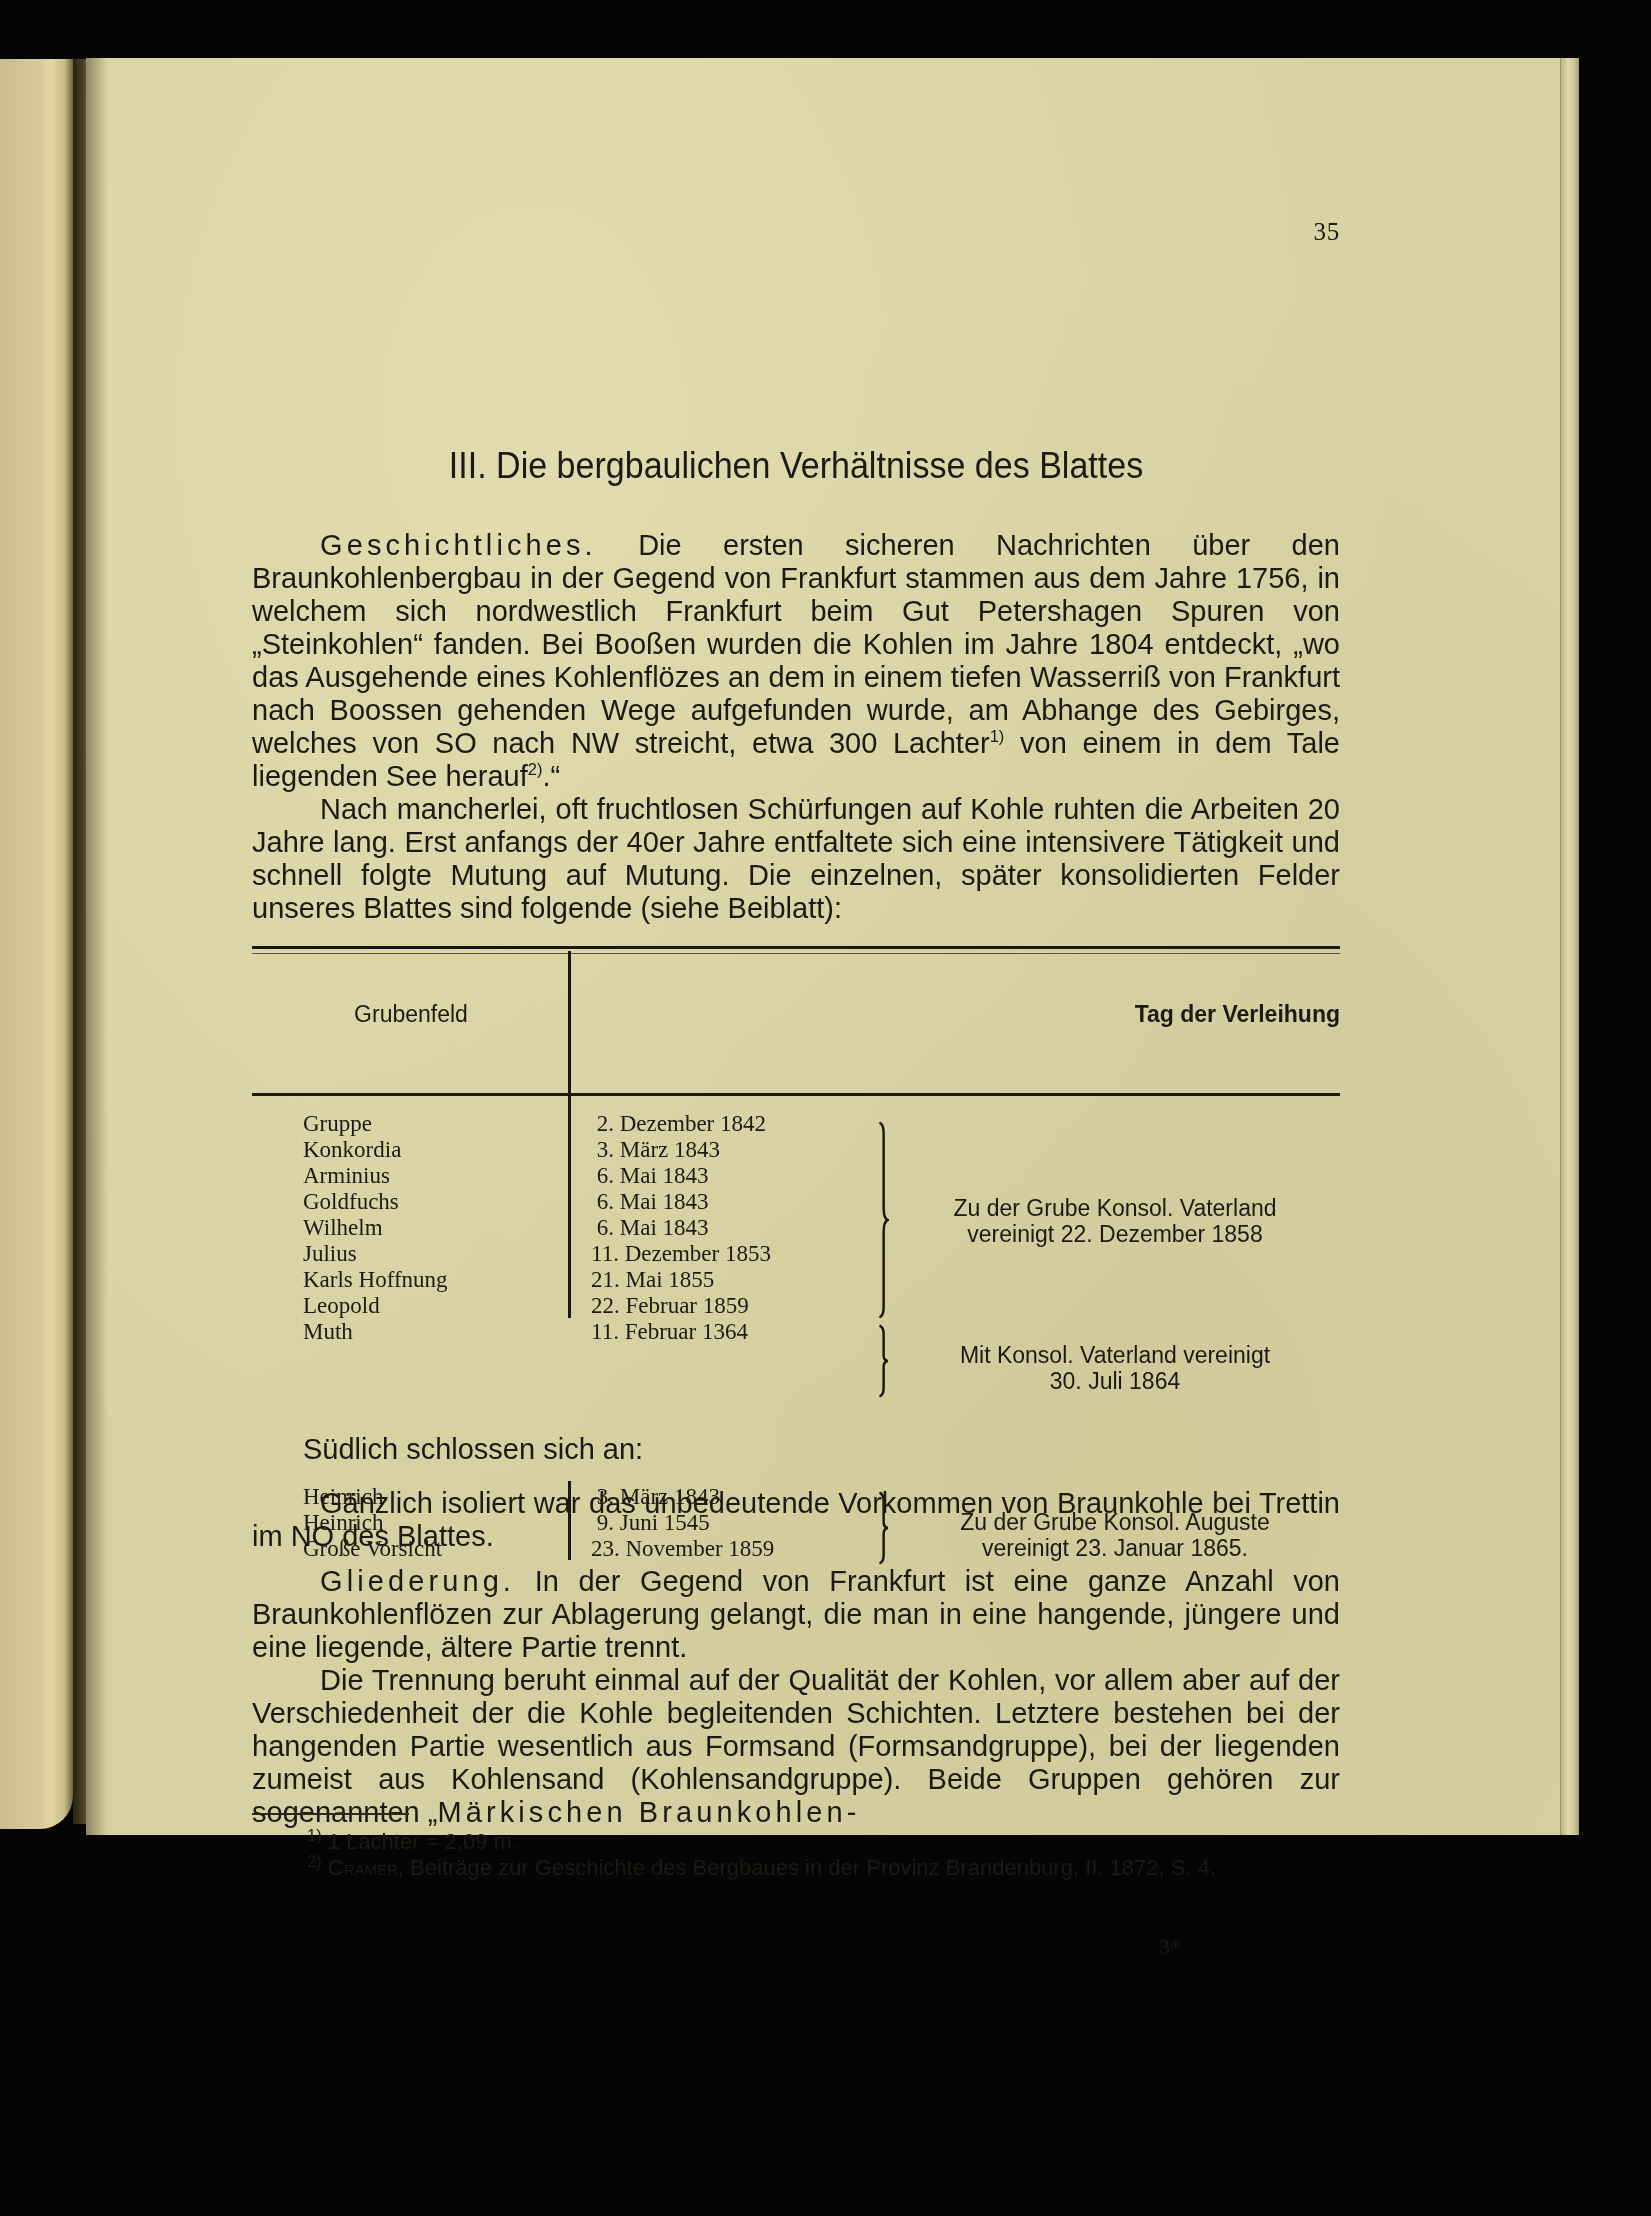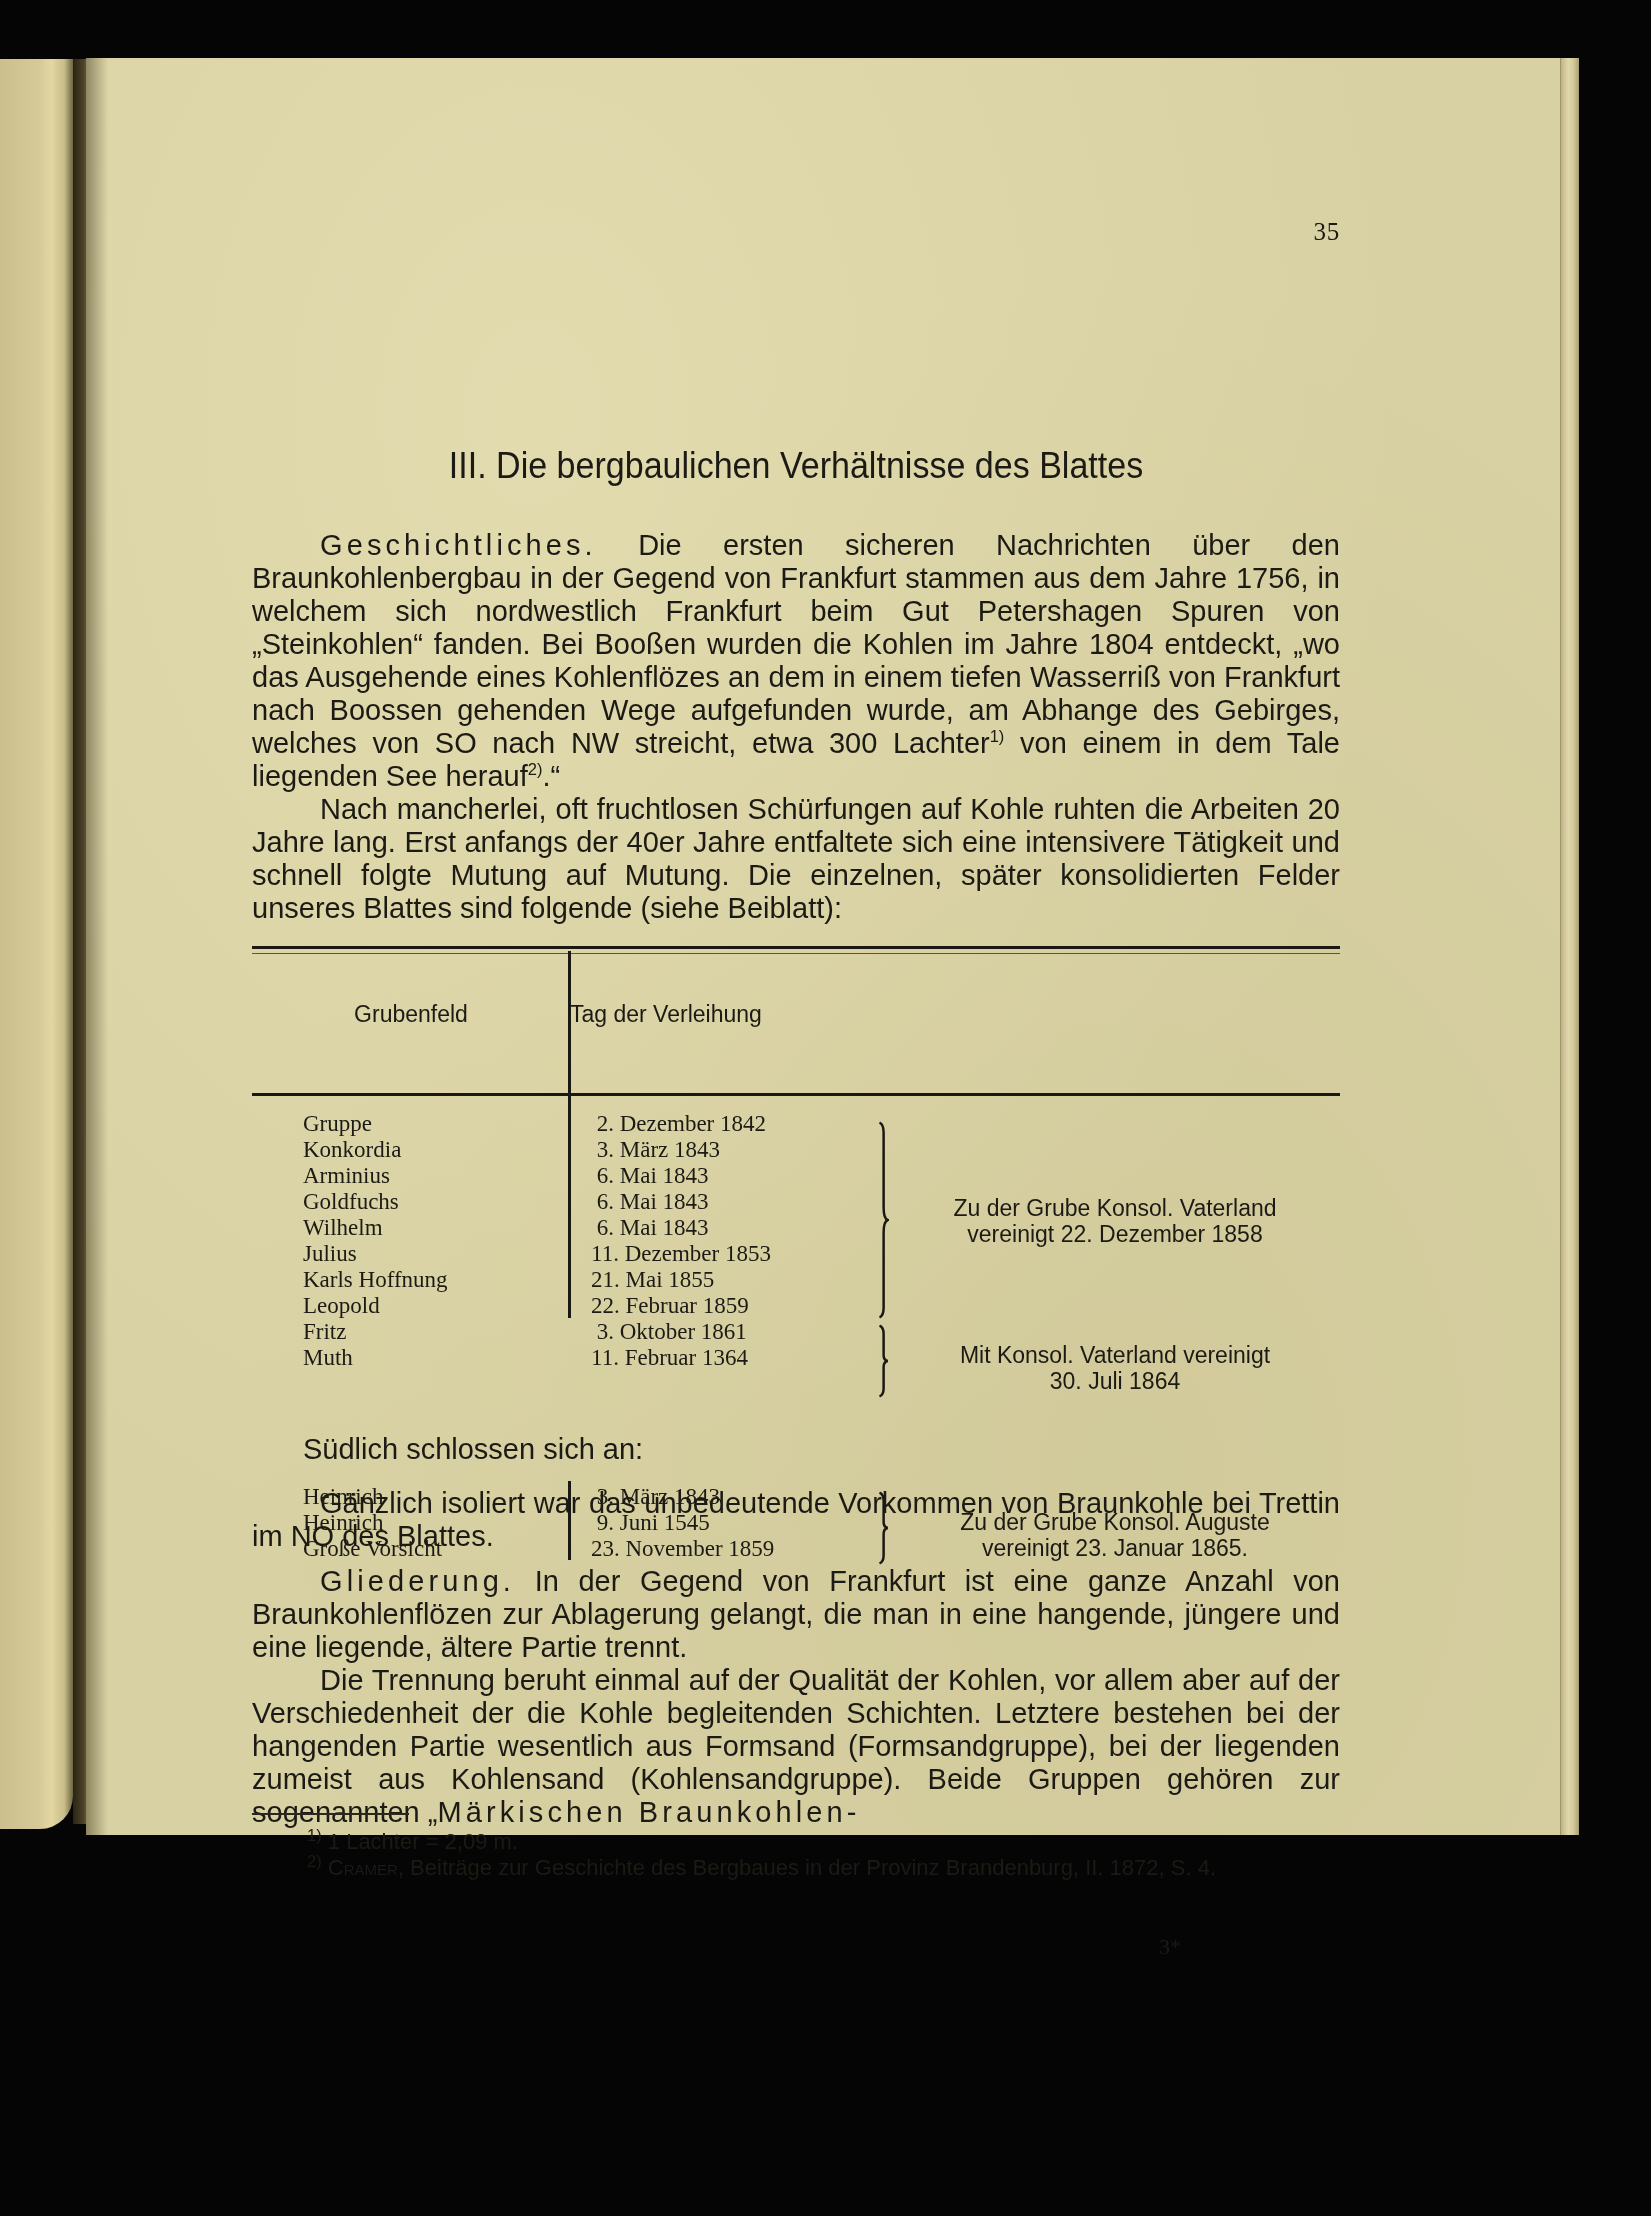--- a/index.html
+++ b/index.html
@@ -61,21 +61,21 @@
   
   .table-wrap { position: absolute; left: 0; top: 764px; width: 1088px; }
   .rule-top { height: 3.3px; background: #1a1812; }
   .rule-top2 { height: 0.8px; background: #5a5440; margin-top: 3.3px; }
   .rule-mid { height: 3.3px; background: #1a1812; position: absolute; top: 147px; left: 0; right: 0; }
   .thead { position: absolute; top: 5px; left: 0; right: 0; height: 142px; }
   .th {
     position: absolute; top: 50px; font-size: 23px; font-family: "Liberation Sans", sans-serif;
   }
   .th-left { left: 0; width: 318px; text-align: center; }
-  .th-right { left: 318px; right: 0; text-align: left; }
+  .th-right { left: 318px; right: 0; text-align: right; font-weight: bold; }
   .col-divider { position: absolute; left: 316px; width: 2.5px; background: #1a1812; }
   .div-main { top: 5px; height: 367px; }
   .rows { position: absolute; top: 165px; left: 0; right: 0; font-size: 23px; line-height: 26px; }
   .row { position: relative; height: 26px; }
   .cell-name { position: absolute; left: 51px; font-family: Liberation Serif, serif; }
   .cell-date { position: absolute; left: 339px; width: 215px; text-align: left; font-family: "Liberation Serif", serif; white-space: pre; }
   .brace { position: absolute; left: 625px; width: 11.6px; }
   .brace svg { display: block; }
   .note {
     position: absolute; left: 644px; width: 438px; text-align: center;
@@ -150,24 +150,20 @@
         </div>
         <div class="row">
           <span class="cell-name">Karls Hoffnung</span>
           <span class="cell-date">21. Mai 1855</span>
         </div>
         <div class="row">
           <span class="cell-name">Leopold</span>
           <span class="cell-date">22. Februar 1859</span>
         </div>
         <div class="row">
-          <span class="cell-name">Fritz</span>
-          <span class="cell-date"> 3. Oktober 1861</span>
-        </div>
-        <div class="row">
           <span class="cell-name">Muth</span>
           <span class="cell-date">11. Februar 1364</span>
         </div>
       </div>
 
     <div class="brace" style="top:175px;">
       <svg width="11.6" height="198" viewBox="0 0 14 240">
           <path d="M3 2 Q8 4 8 14 L8 105 Q8 118 13 120 Q8 122 8 135 L8 226 Q8 236 3 238" fill="none" stroke="#1a1812" stroke-width="3"></path>
         </svg>
     </div>

